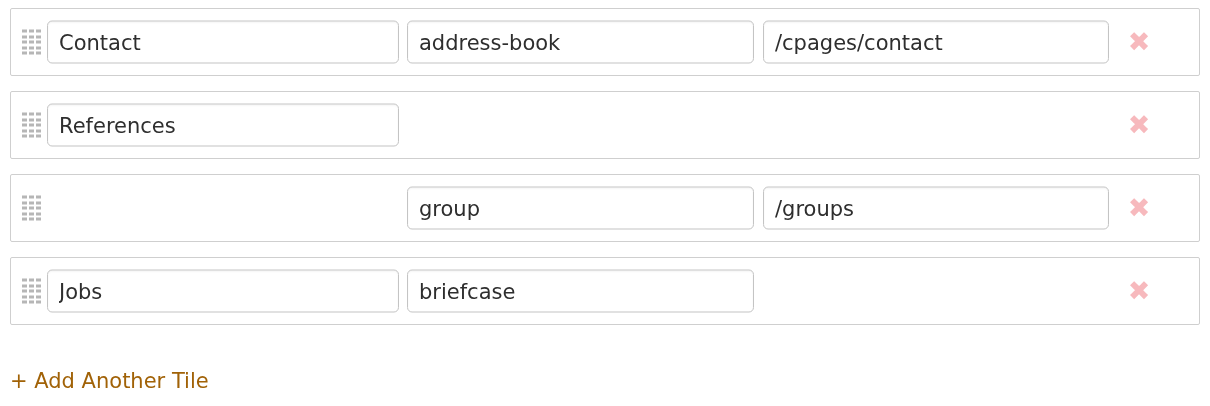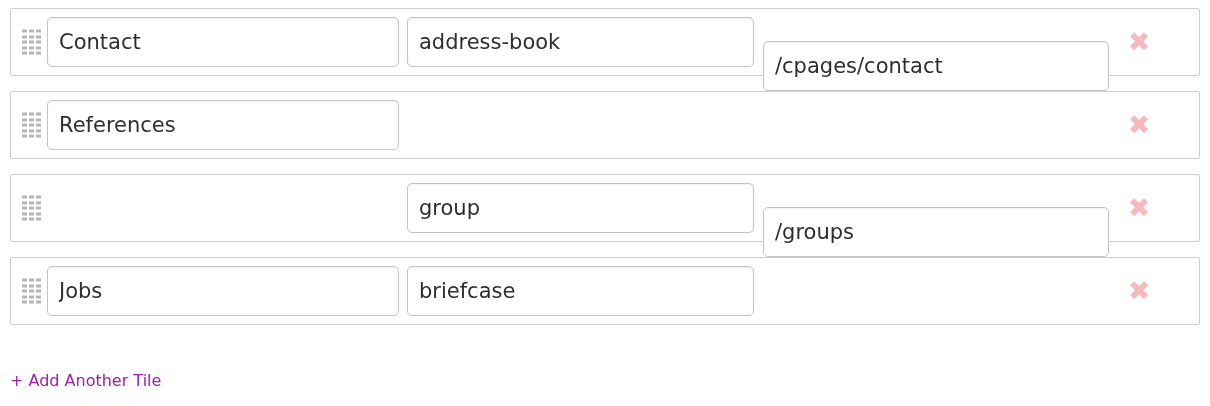--- a/index.html
+++ b/index.html
@@ -52,37 +52,37 @@
     width: 5px;
     height: 3px;
     background: #b6b6b6;
   }
 
   .tile-field {
     position: absolute;
     top: 50%;
     transform: translateY(-50%);
     box-sizing: border-box;
-    height: 50px;
+    height: 43px;
     padding: 0 11px;
     font-family: "DejaVu Sans", "Liberation Sans", sans-serif;
     font-size: 21px;
     line-height: 41px;
     color: #2e2e2e;
     background: #ffffff;
     border: 1px solid #c4c4c4;
     border-radius: 5px;
     box-shadow: inset 0 1px 2px rgba(0,0,0,0.055);
     outline: none;
     white-space: nowrap;
     overflow: hidden;
   }
   .tile-field.col-title { left: 36px;  width: 352px; }
   .tile-field.col-icon  { left: 396px; width: 347px; }
-  .tile-field.col-path  { left: 752px; width: 346px; margin-top: 24px; }
+  .tile-field.col-path  { left: 752px; width: 346px; }
 
   .remove-btn {
     position: absolute;
     left: 1110px;
     top: 50%;
     transform: translateY(-50%);
     width: 36px;
     height: 36px;
     padding: 0;
     margin: 0;
@@ -95,23 +95,23 @@
     line-height: 36px;
     text-align: center;
     cursor: pointer;
   }
 
   #add-tile-link {
     position: absolute;
     left: 10px;
     top: 368px;
     font-family: "DejaVu Sans", "Liberation Sans", sans-serif;
-    font-size: 16px;
+    font-size: 21px;
     line-height: 26px;
-    color: #a21caf;
+    color: #a16207;
     text-decoration: none;
     cursor: pointer;
     white-space: nowrap;
   }
 </style>
 </head>
 <body>
 
 <div id="tile-list">
 

